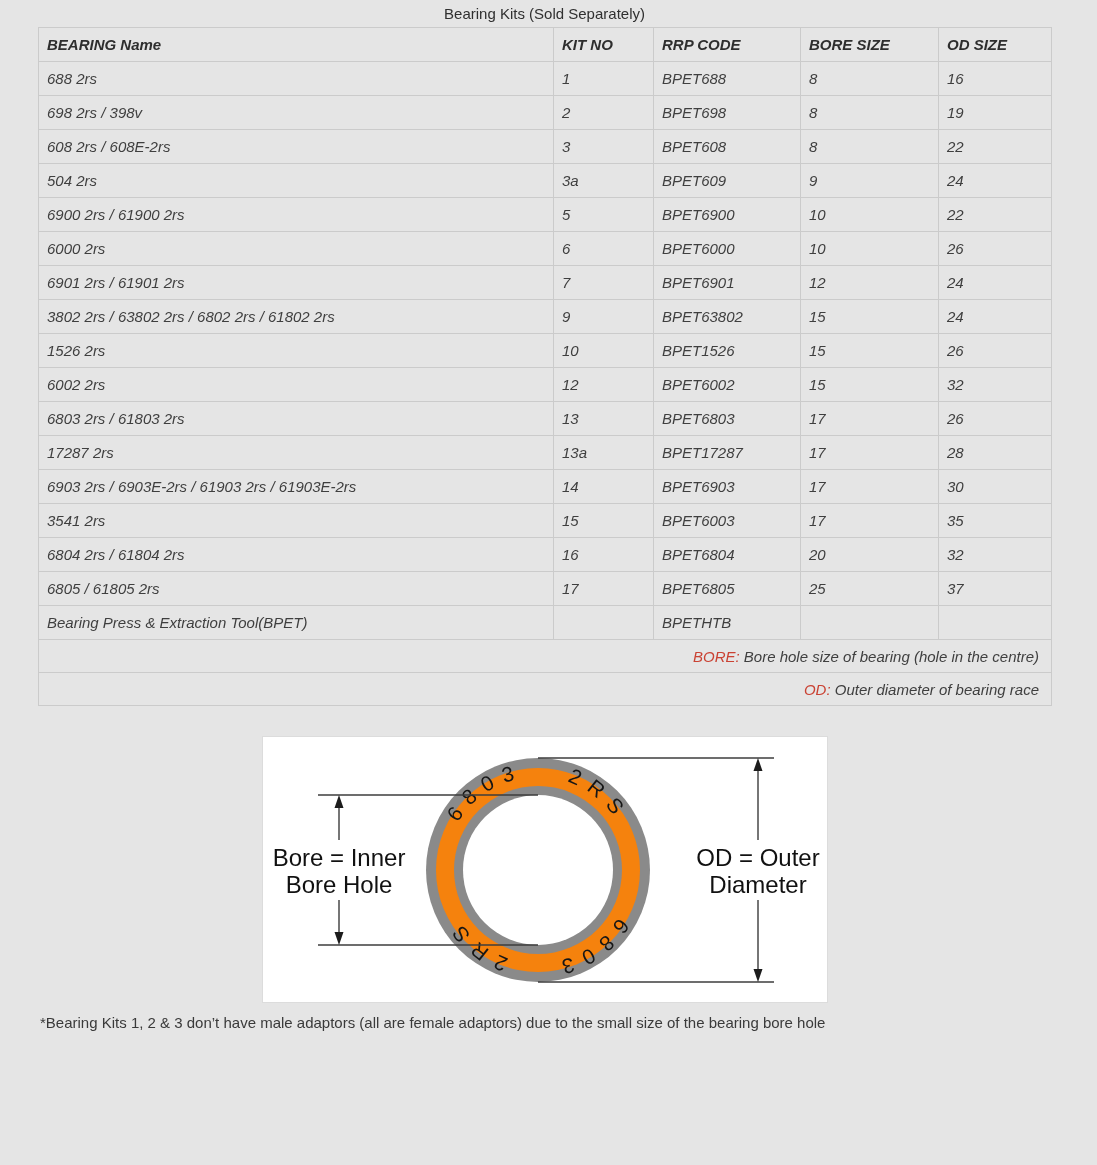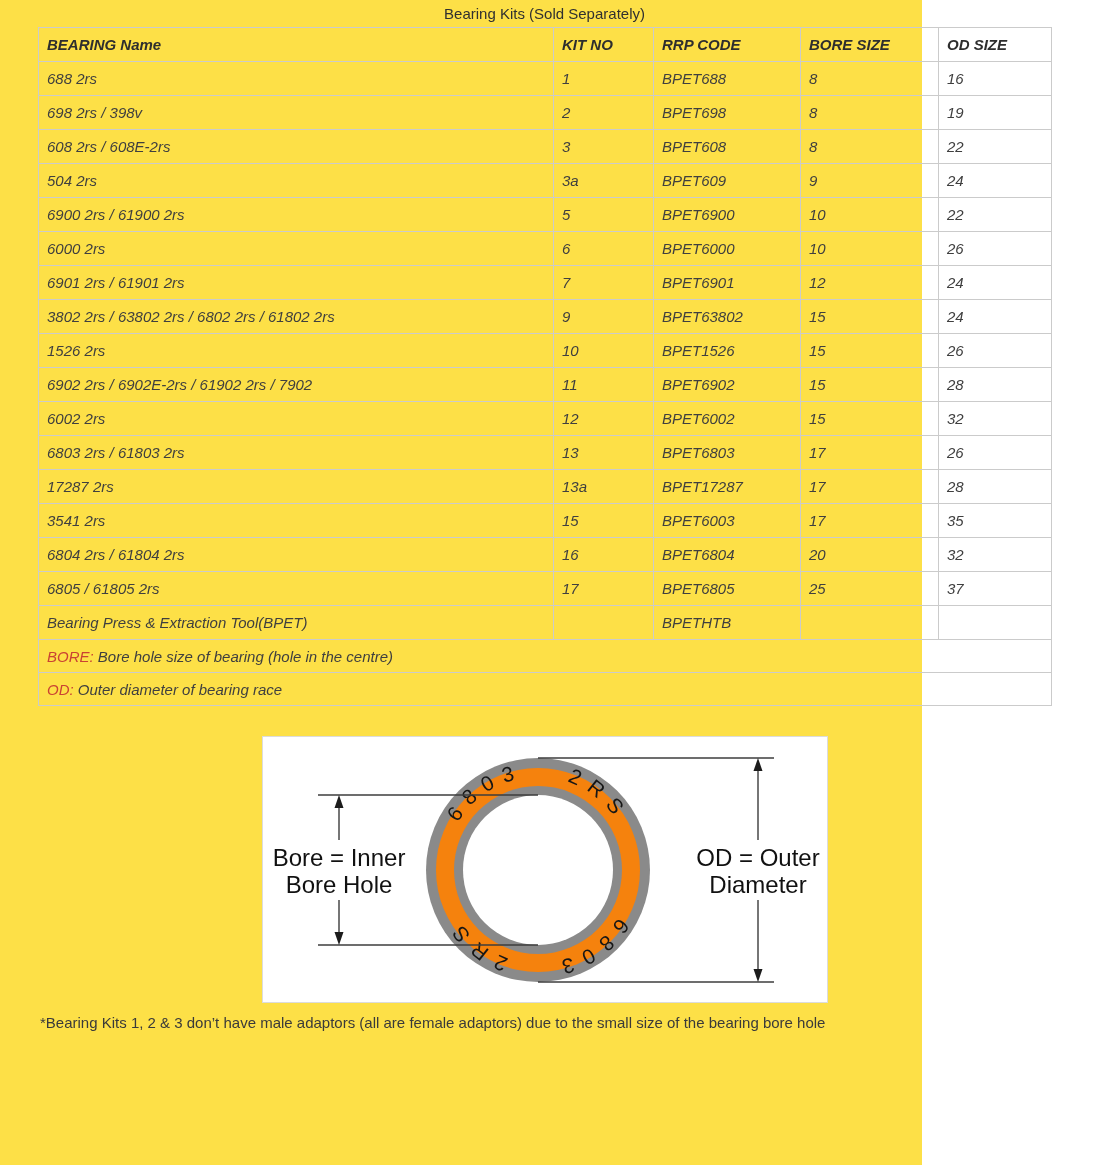--- a/index.html
+++ b/index.html
@@ -2,24 +2,24 @@
 <html><head>
 <meta charset="utf-8">
 <style>
   html, body {
     margin: 0;
     padding: 0;
     background: #ffffff;
     font-family: "Liberation Sans", sans-serif;
   }
   .page {
-    width: 922px;
+    width: 1097px;
     height: 1165px;
     position: relative;
-    background: #fde047;
+    background: #e5e5e5;
   }
   .content {
     position: absolute;
     left: 38px;
     top: 0;
     width: 1013px;
   }
   .title {
     text-align: center;
     font-size: 15px;
@@ -42,22 +42,22 @@
     vertical-align: middle;
     text-align: left;
     overflow: hidden;
     white-space: nowrap;
   }
   table.kits th {
     font-weight: bold;
     color: #2e2e2e;
   }
   table.kits td.foot {
-    text-align: left;
-    padding-right: 0;
+    text-align: right;
+    padding-right: 12px;
     height: 32px;
   }
   .red { color: #ca4233; }
   .diagram-box {
     margin: 30px 0 0 224px;
     width: 564px;
     height: 265px;
     border: 1px solid #dcdcdc;
     background: #ffffff;
   }
@@ -164,46 +164,46 @@
             <td>24</td>
           </tr>
           <tr>
             <td>1526 2rs</td>
             <td>10</td>
             <td>BPET1526</td>
             <td>15</td>
             <td>26</td>
           </tr>
           <tr>
-            <td>6902 2rs / 6902E-2rs / 61902 2rs / 7902</td>
-            <td>11</td>
-            <td>BPET6902</td>
-            <td>15</td>
-            <td>28</td>
-          </tr>
-          <tr>
             <td>6002 2rs</td>
             <td>12</td>
             <td>BPET6002</td>
             <td>15</td>
             <td>32</td>
           </tr>
           <tr>
             <td>6803 2rs / 61803 2rs</td>
             <td>13</td>
             <td>BPET6803</td>
             <td>17</td>
             <td>26</td>
           </tr>
           <tr>
             <td>17287 2rs</td>
             <td>13a</td>
             <td>BPET17287</td>
             <td>17</td>
             <td>28</td>
+          </tr>
+          <tr>
+            <td>6903 2rs / 6903E-2rs / 61903 2rs / 61903E-2rs</td>
+            <td>14</td>
+            <td>BPET6903</td>
+            <td>17</td>
+            <td>30</td>
           </tr>
           <tr>
             <td>3541 2rs</td>
             <td>15</td>
             <td>BPET6003</td>
             <td>17</td>
             <td>35</td>
           </tr>
           <tr>
             <td>6804 2rs / 61804 2rs</td>

